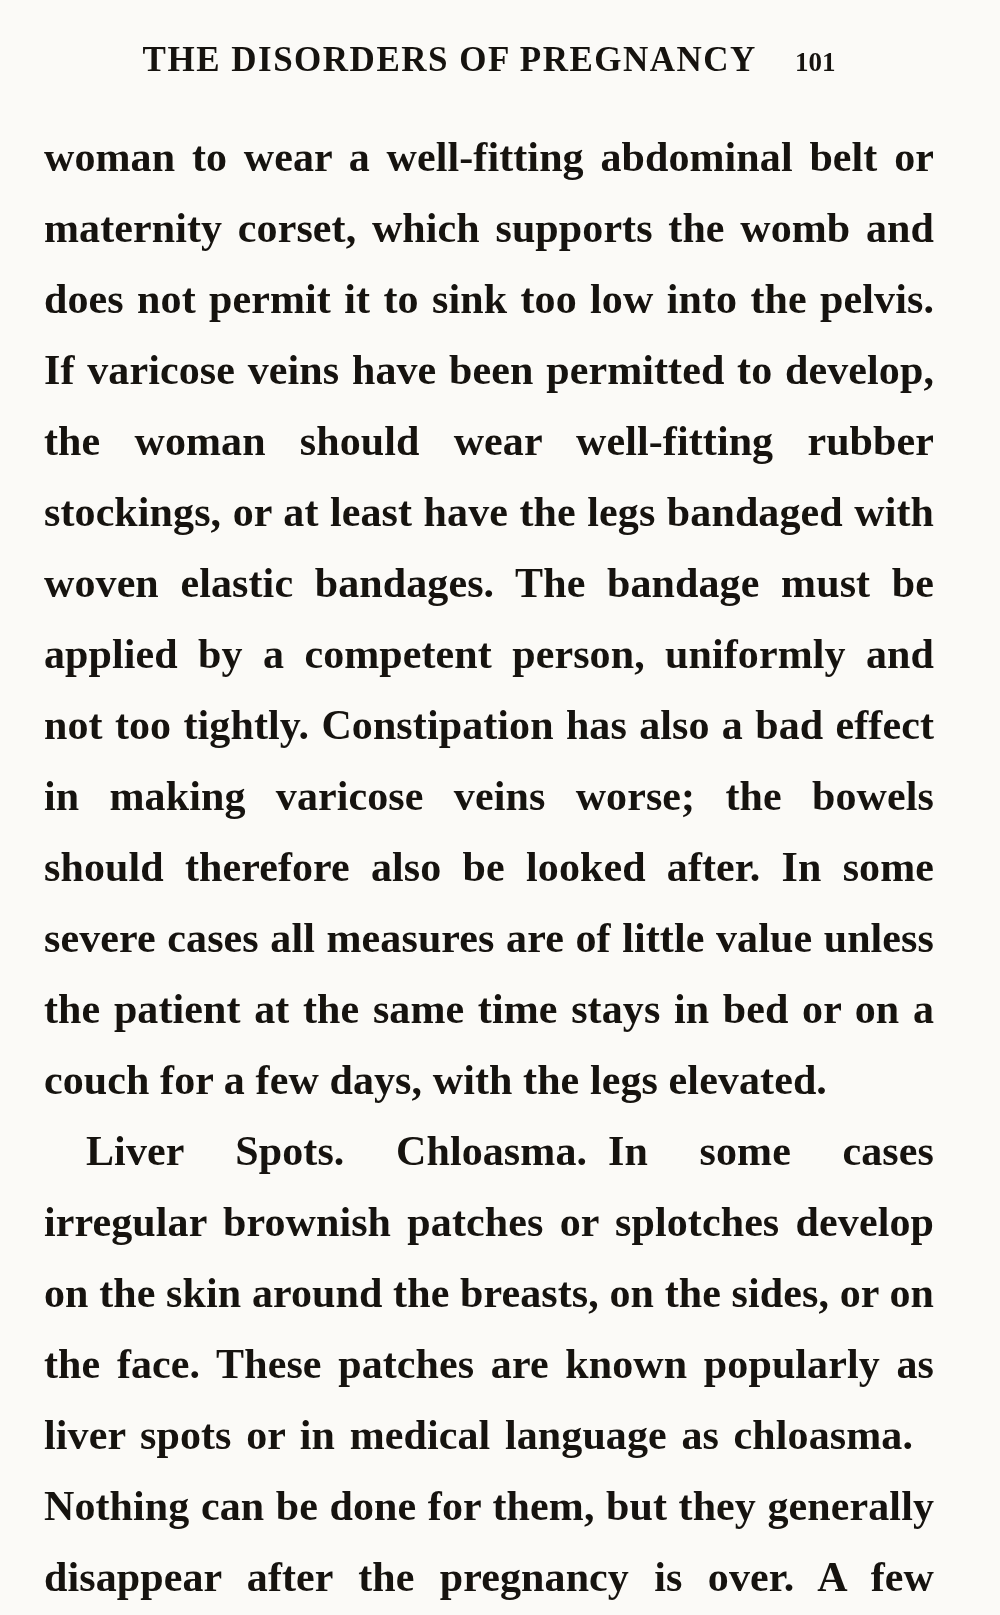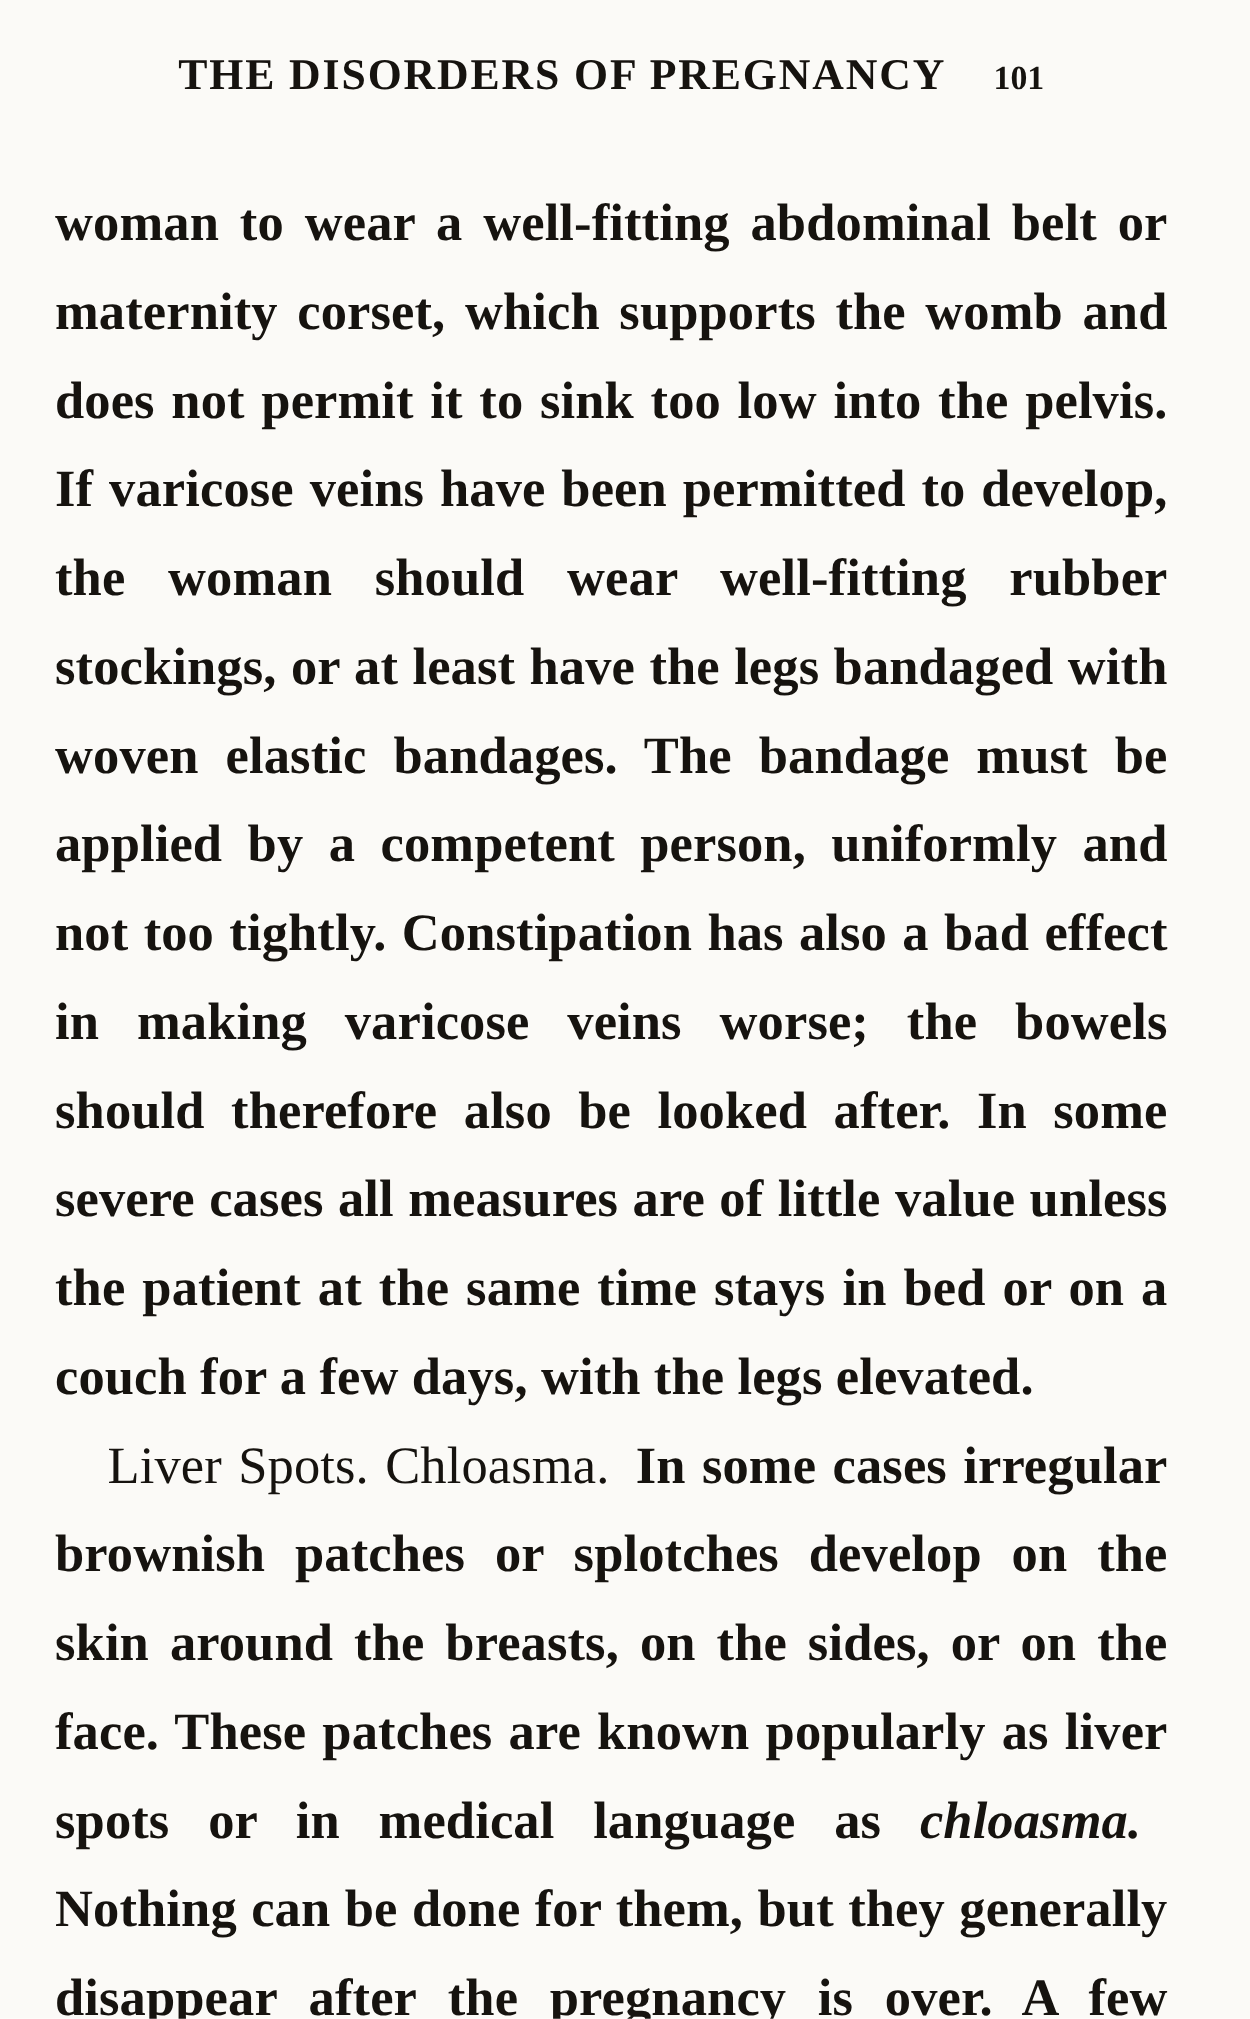--- a/index.html
+++ b/index.html
@@ -27,21 +27,21 @@
     width: 890px;
   }
   .running-head {
     display: flex;
     align-items: baseline;
     justify-content: center;
     gap: 38px;
     font-weight: bold;
     font-size: 35px;
     letter-spacing: 1.5px;
-    margin-bottom: 64px;
+    margin-bottom: 42px;
     white-space: nowrap;
   }
   .running-head .title {
     font-family: "Liberation Serif", "DejaVu Serif", serif;
   }
   .running-head .folio {
     font-size: 27px;
     font-weight: bold;
     letter-spacing: 0;
   }
@@ -54,24 +54,23 @@
     letter-spacing: 0.1px;
   }
   .body-text p {
     margin: 0;
     text-indent: 42px;
   }
   .body-text p.no-indent {
     text-indent: 0;
   }
   .run-in {
-    font-weight: normal;
+    font-weight: bold;
   }
   .ital {
-    font-style: italic;
   }
   .sp {
     display: inline-block;
     width: 0.5em;
   }
 </style>
 </head>
 <body>
 
 <div class="page">

